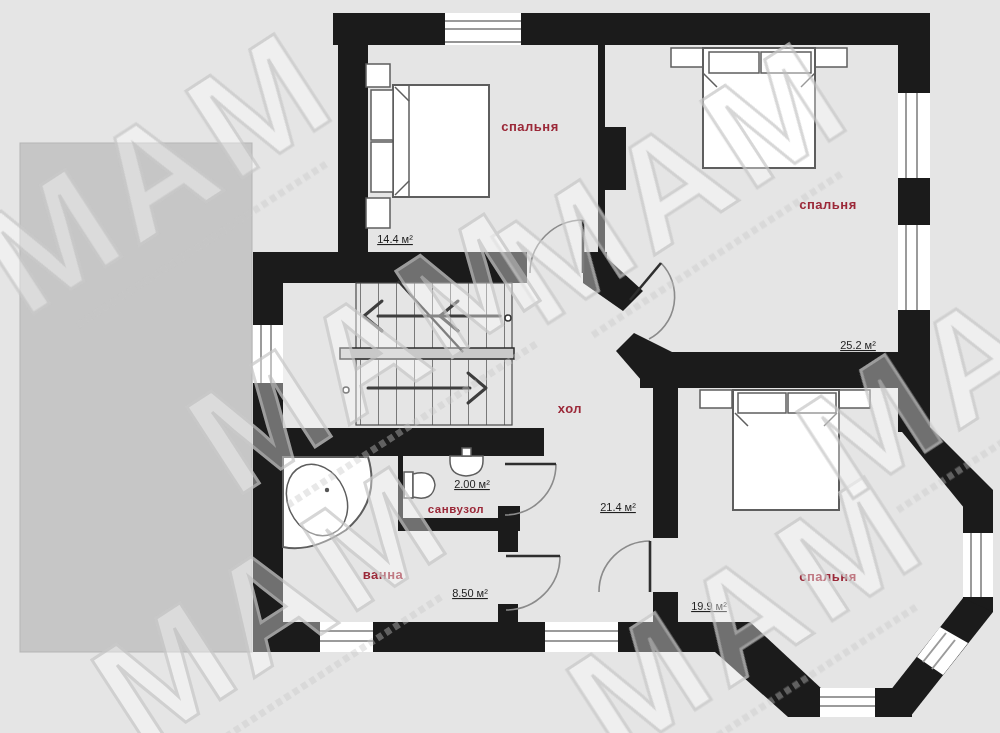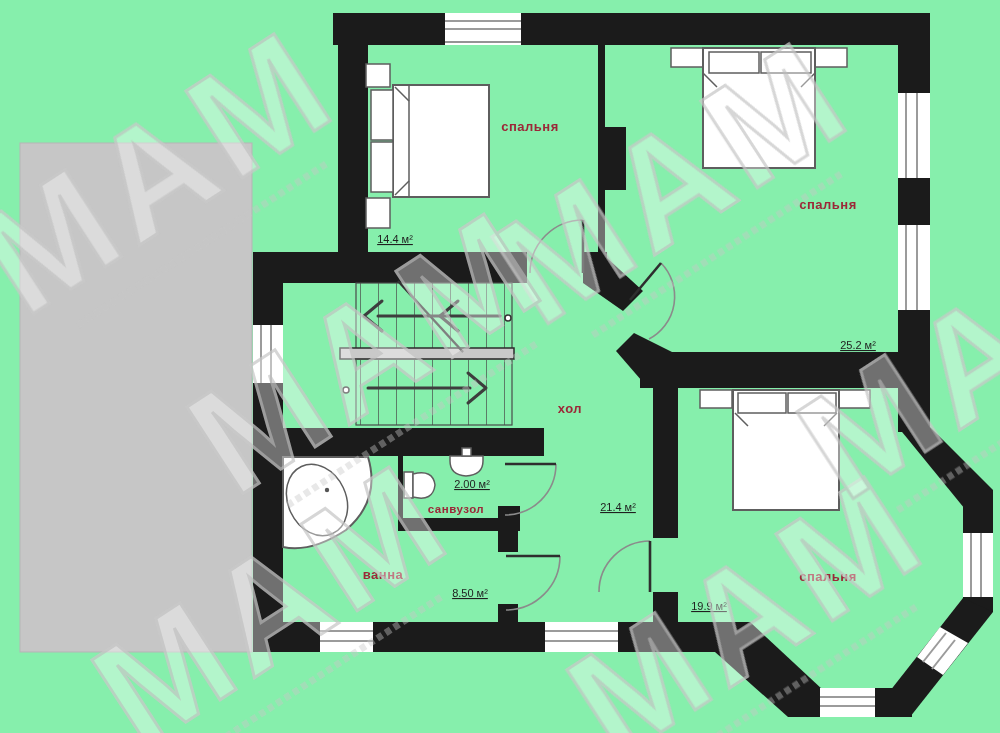--- a/index.html
+++ b/index.html
@@ -1,17 +1,17 @@
 <!DOCTYPE html>
 <html style="--wall: #1b1b1b; --room_label: #9b2838; --area_label: #1f1f1f; --terrace: #c6c6c6; --watermark: #c9c9c9;"><head>
 <meta charset="utf-8">
 <style>
   html,body{margin:0;padding:0;background:#ffffff;}
   .page{
-    position:relative;width:1000px;height:733px;background:#86efac;
+    position:relative;width:1000px;height:733px;background:#e5e5e5;
     font-family:"Liberation Sans",sans-serif;overflow:hidden;
   }
   svg{display:block;}
   .wall{fill:var(--wall,#1b1b1b);stroke:none;}
   .terrace{fill:var(--terrace,#c6c6c6);stroke:#b5b5b5;stroke-width:1;}
   .winpane{fill:#ffffff;stroke:none;}
   .winline{stroke:#9b9b9b;stroke-width:2;fill:none;}
   .winedge{stroke:#707070;stroke-width:1.3;fill:none;}
   .furn{fill:#ffffff;stroke:#5e5e5e;stroke-width:2;}
   .furn2{fill:#ffffff;stroke:#5e5e5e;stroke-width:1.5;}

